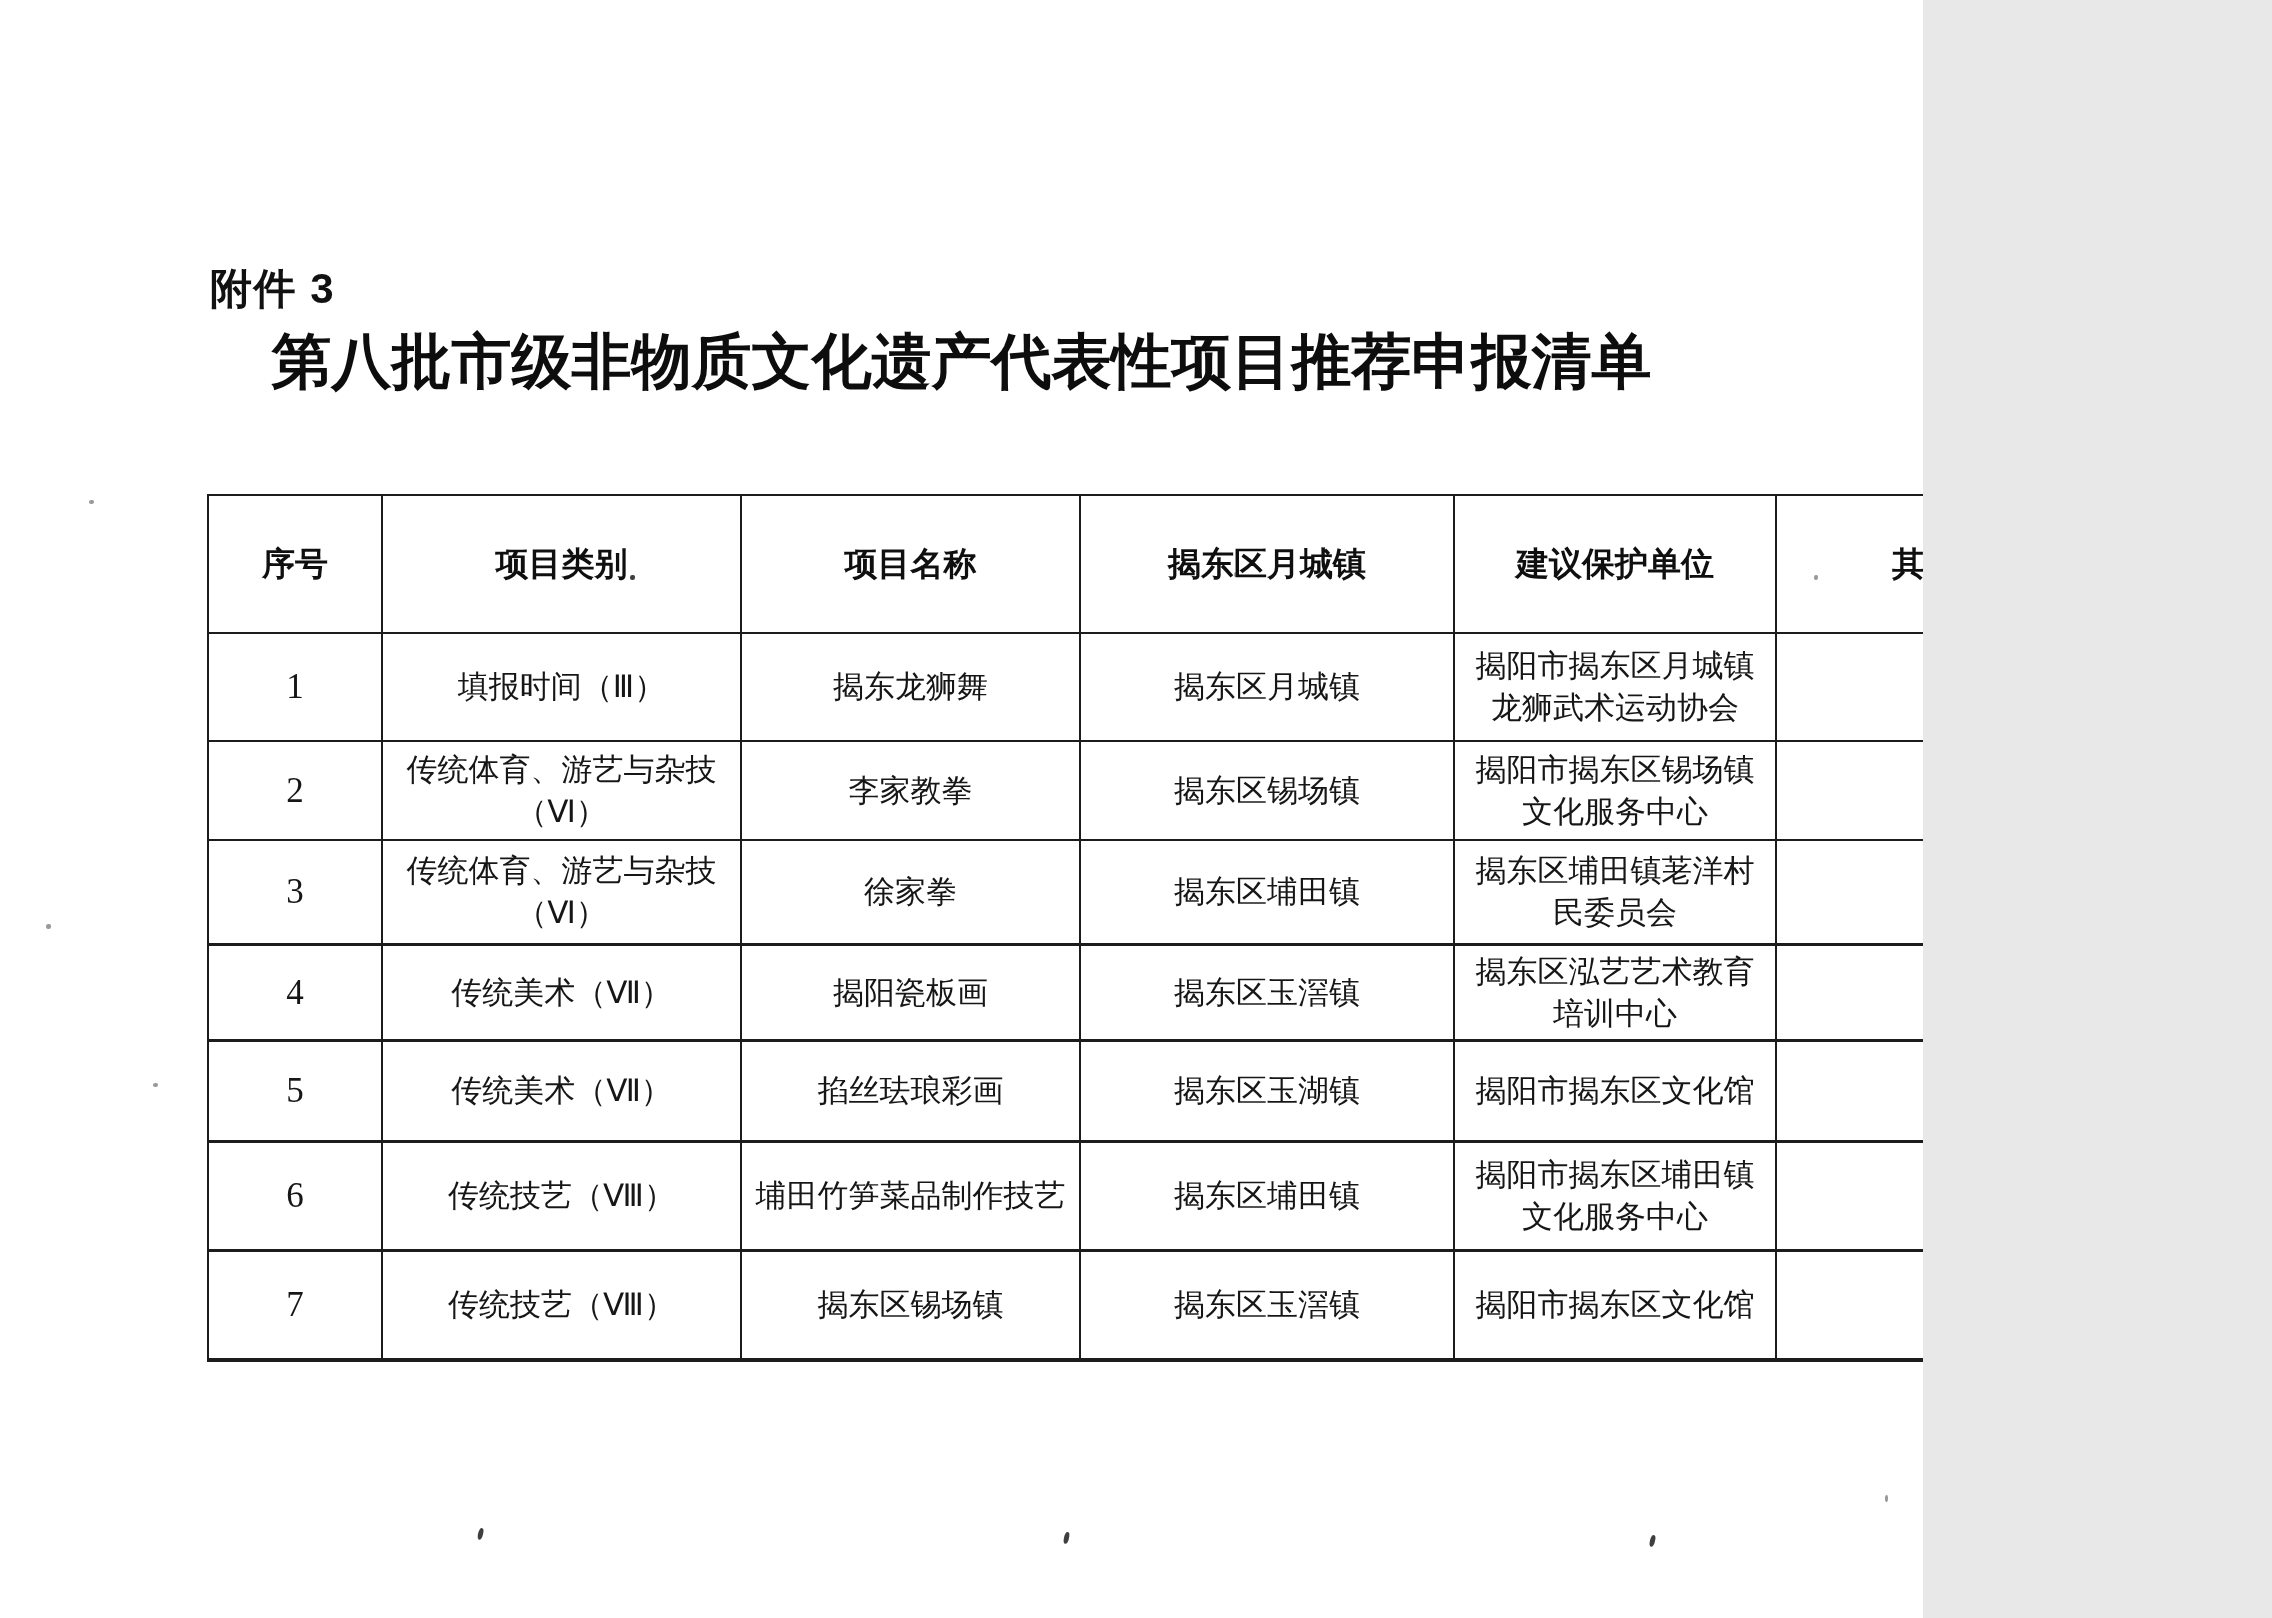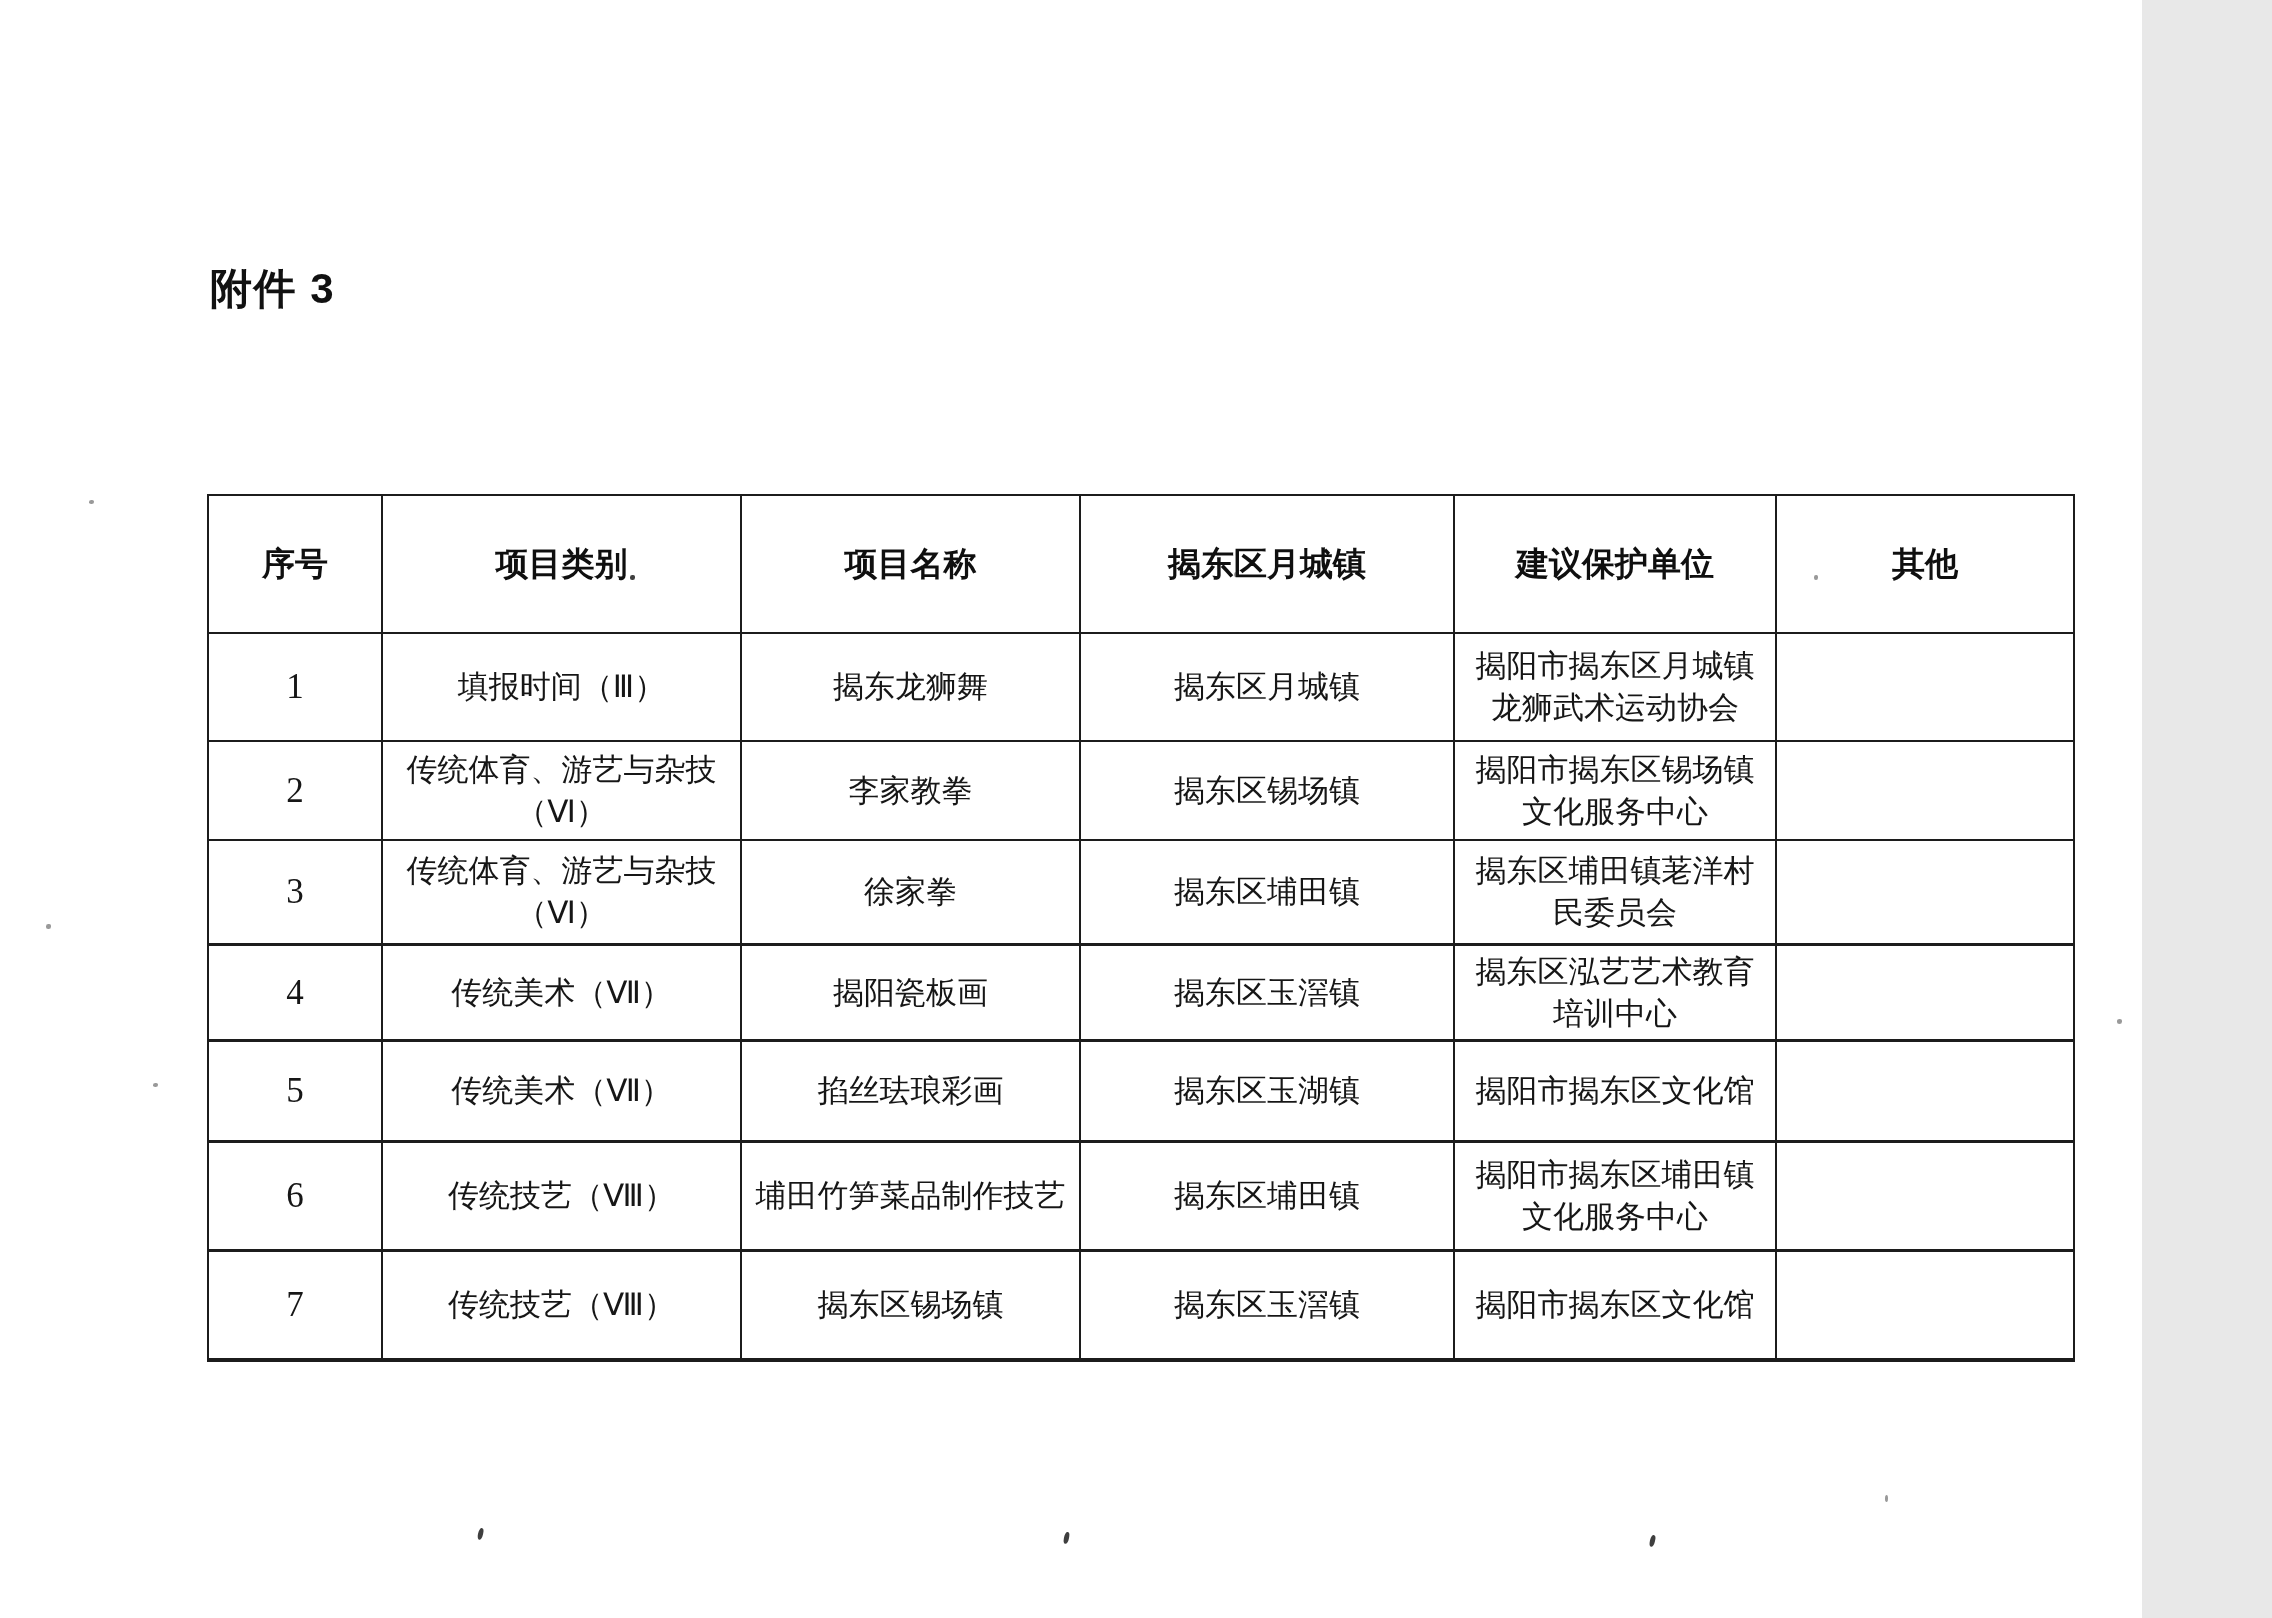--- a/index.html
+++ b/index.html
@@ -2,21 +2,21 @@
 <html style="font-size:12.3px"><head>
 <meta charset="utf-8">
 <style>
   html, body {
     margin: 0;
     padding: 0;
     background: #e8e8e8;
   }
   .page {
     position: relative;
-    width: 2142px;
+    width: 1923px;
     height: 1619px;
     background: #ffffff;
     overflow: hidden;
     color: #161616;
     font-family: "Liberation Serif", serif;
     text-decoration: underline;
   }
 
   
   .attachment {
@@ -114,20 +114,21 @@
   }
   .speckle.faint { opacity: 0.45; }
 </style>
 </head>
 <body>
 
 <div class="page">
 
   <div class="attachment">附件 3</div>
 
+  <div class="doc-title">第八批市级非物质文化遗产代表性项目推荐申报清单</div>
 
   <div class="meta-row">
   </div>
 
   <table class="nc-table">
     <colgroup>
       <col style="width:174px">
       <col style="width:359px">
       <col style="width:339px">
       <col style="width:374px">

